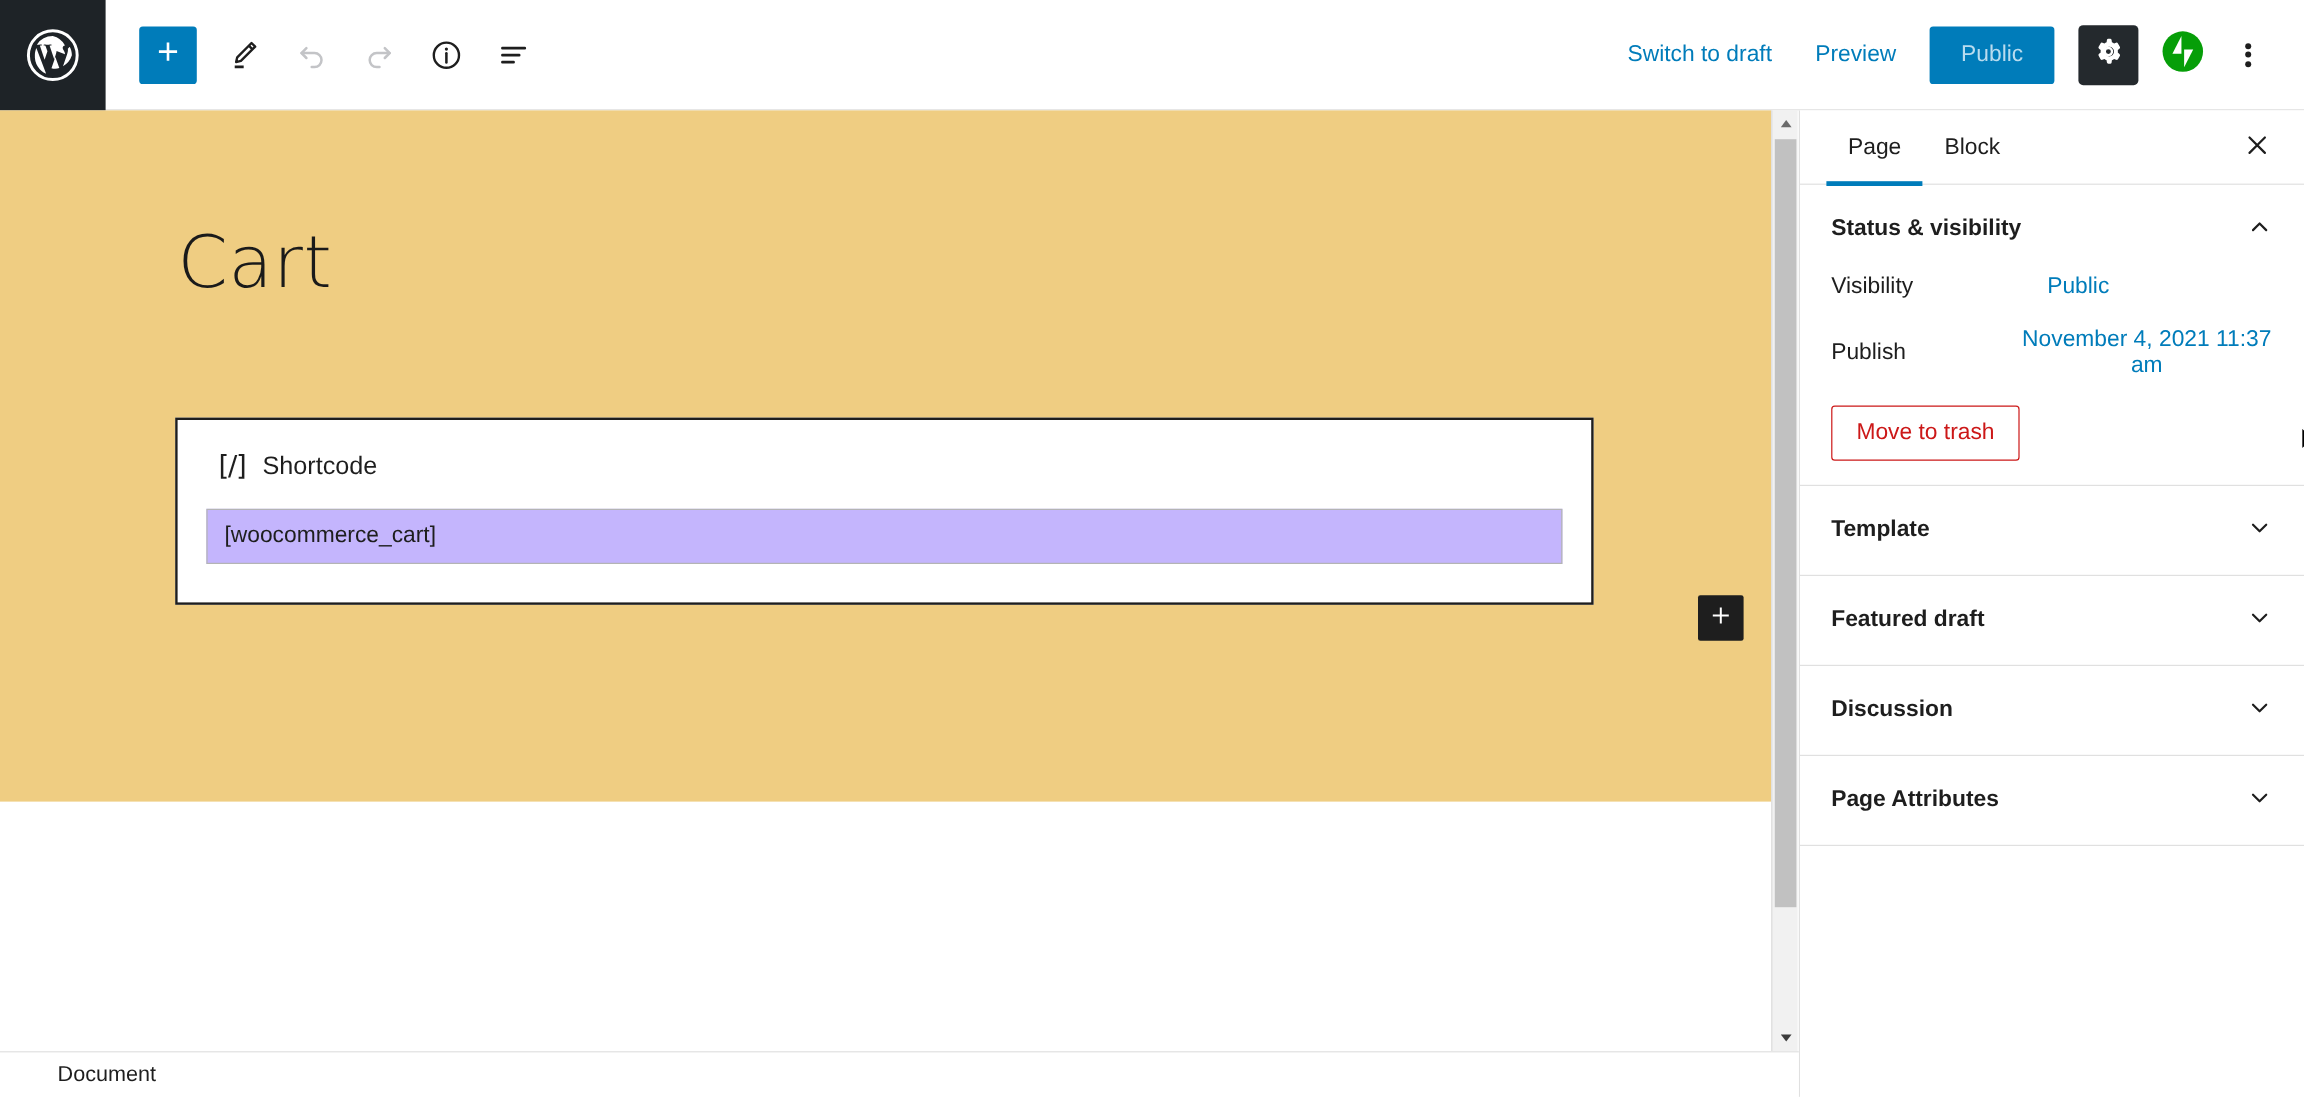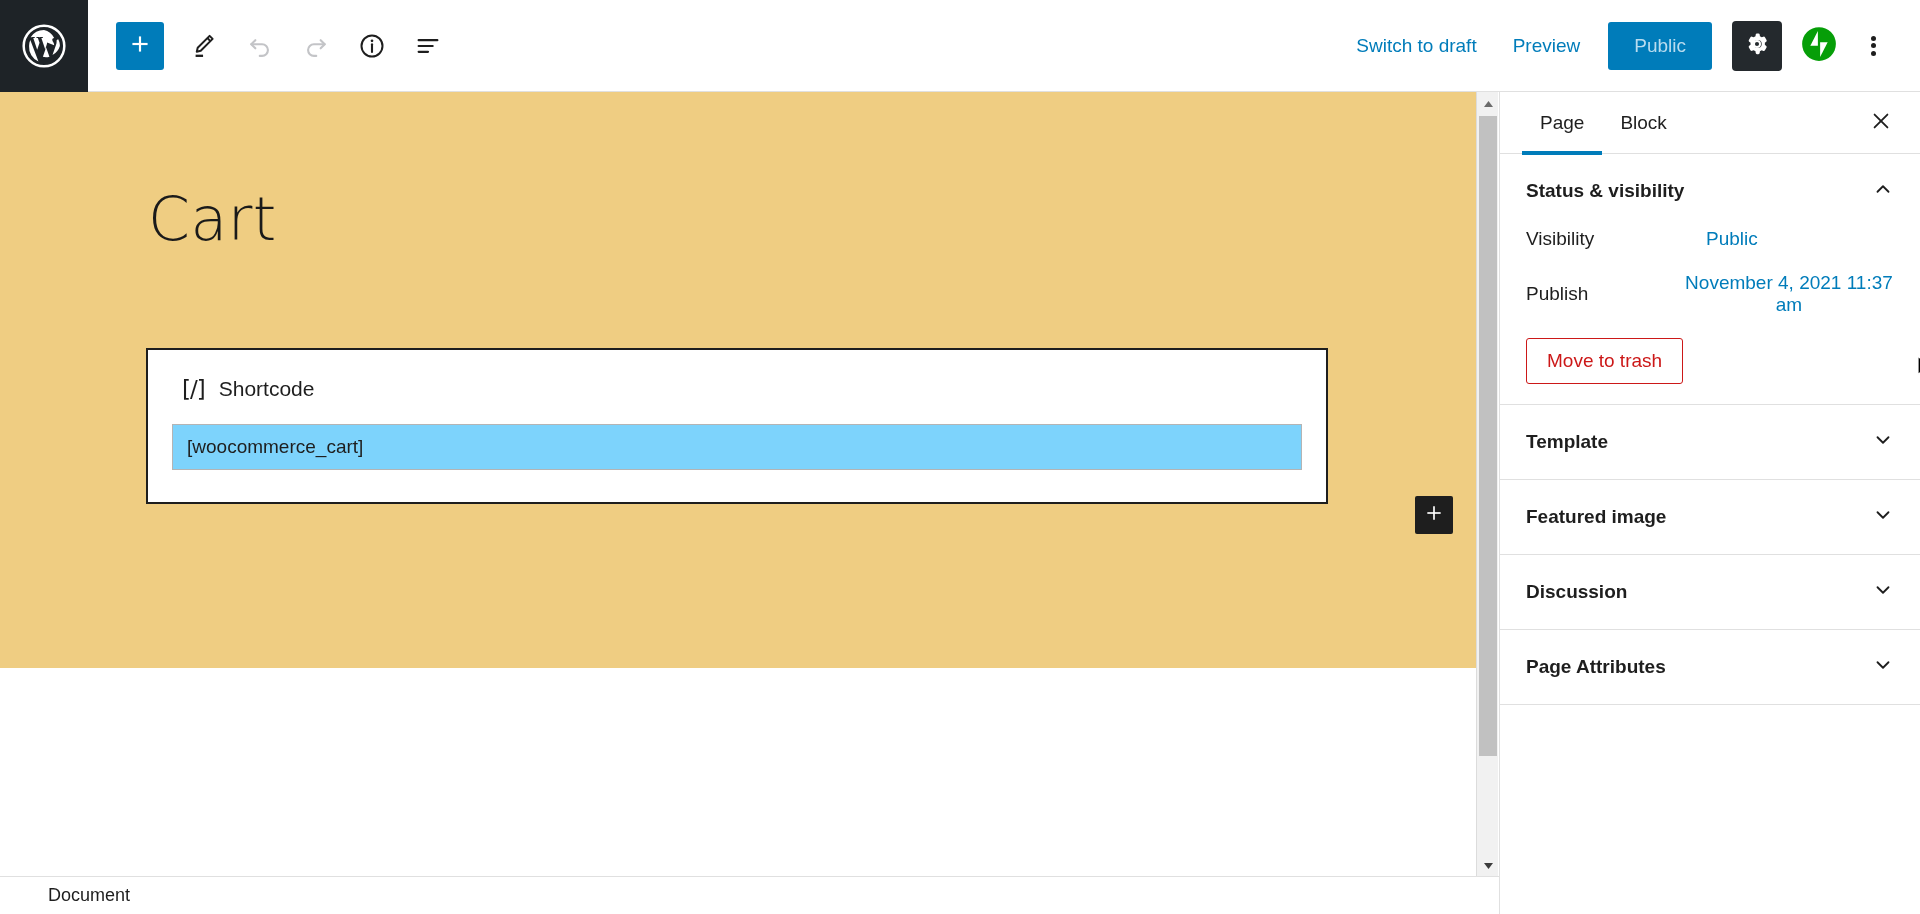--- a/index.html
+++ b/index.html
@@ -188,21 +188,21 @@
     color: #1e1e1e;
     font-family: "Liberation Sans", sans-serif;
   }
 
   .shortcode-input {
     display: block;
     margin: 22px auto 0 auto;
     width: 1130px;
     height: 46px;
     border: 1px solid #b4b4b4;
-    background: #7dd3fc;
+    background: #c4b5fd;
     font-size: 19px;
     color: #1e1e1e;
     padding: 0 14px;
     font-family: "Liberation Sans", sans-serif;
     outline: none;
   }
 
   .inserter-btn {
     position: absolute;
     left: 1415px;
@@ -565,21 +565,21 @@
         <svg width="22" height="22" viewBox="0 0 24 24">
             <path d="M6 9l6 6 6-6" fill="none" stroke="#1e1e1e" stroke-width="2" stroke-linecap="round" stroke-linejoin="round"></path>
           </svg>
       </span>
     </div>
   </div>
 
 
   <div class="panel">
     <div class="panel-header">
-      <span class="panel-title">Featured image</span>
+      <span class="panel-title">Featured draft</span>
       <span>
         <svg width="22" height="22" viewBox="0 0 24 24">
             <path d="M6 9l6 6 6-6" fill="none" stroke="#1e1e1e" stroke-width="2" stroke-linecap="round" stroke-linejoin="round"></path>
           </svg>
       </span>
     </div>
   </div>
 
   <div class="panel">
     <div class="panel-header">

